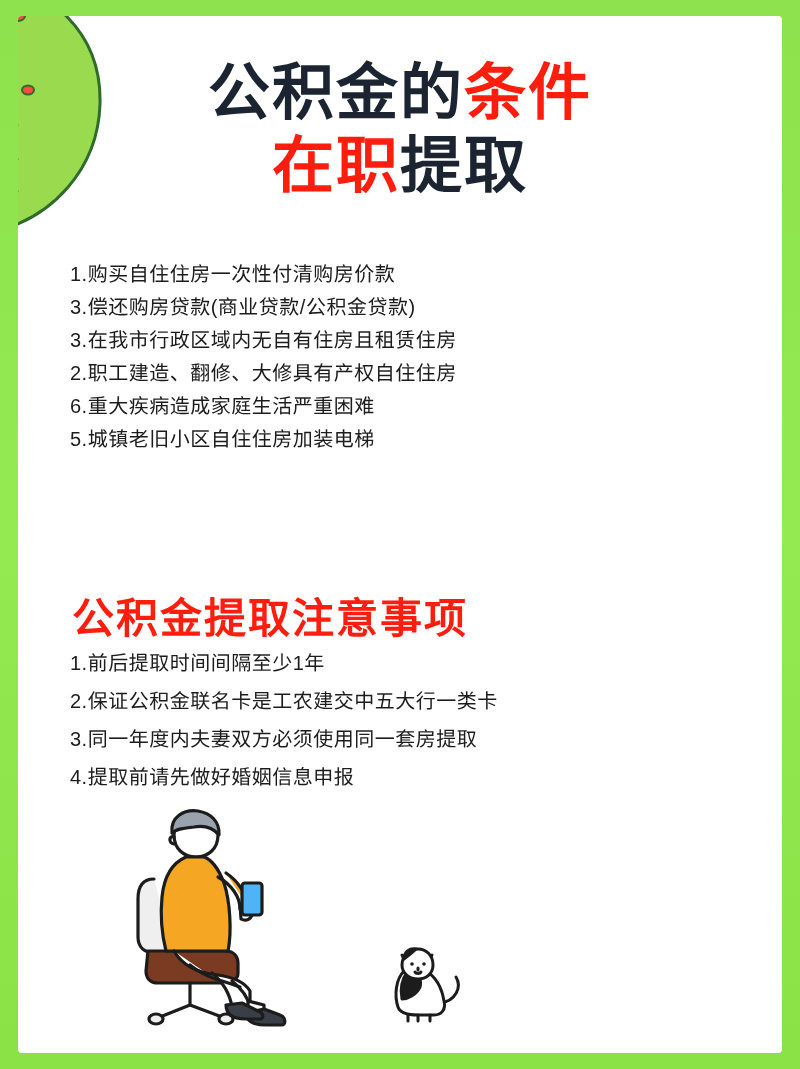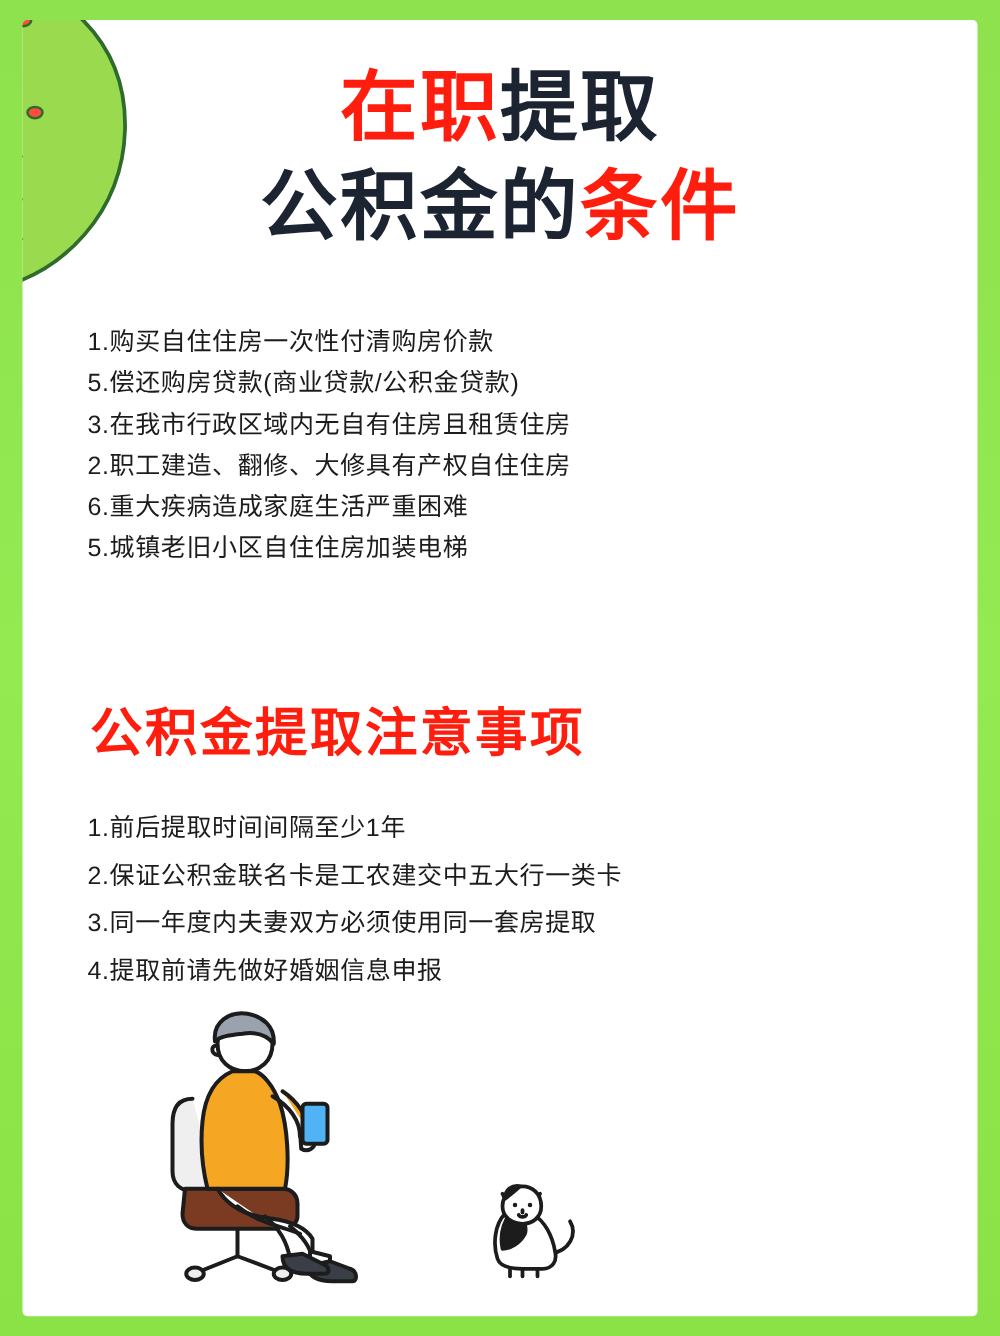--- a/index.html
+++ b/index.html
@@ -73,21 +73,21 @@
     line-height: 1.0;
     margin-bottom: 13px;
     letter-spacing: 0.5px;
     white-space: nowrap;
   }
 
   
   .section-heading {
     position: absolute;
     left: 54px;
-    top: 536px;
+    top: 568px;
     font-size: 42px;
     font-weight: bold;
     color: #ff1d0d;
     letter-spacing: 2px;
     white-space: nowrap;
     font-family: Liberation Mono, monospace;
   }
 
   
   .list-two {
@@ -134,31 +134,31 @@
         <path d="M20,188 L36,198"></path>
       </g>
       <g fill="#ff4d3d" stroke="#2f6b2c" stroke-width="2">
         <ellipse cx="36" cy="22" rx="7" ry="5"></ellipse>
         <ellipse cx="18" cy="60" rx="7" ry="5"></ellipse>
         <ellipse cx="46" cy="96" rx="6" ry="4.5"></ellipse>
       </g>
     </svg>
 
     <div class="title-block">
+      <div class="title-line title-line2">
+        <span class="t-dark">公积金的</span><span class="t-red">条件</span>
+      </div>
       <div class="title-line title-line1">
         <span class="t-red">在职</span><span class="t-dark">提取</span>
       </div>
-      <div class="title-line title-line2">
-        <span class="t-dark">公积金的</span><span class="t-red">条件</span>
-      </div>
     </div>
 
     <div class="list-one">
       <div class="list-item">1.购买自住住房一次性付清购房价款</div>
-      <div class="list-item">5.偿还购房贷款(商业贷款/公积金贷款)</div>
+      <div class="list-item">3.偿还购房贷款(商业贷款/公积金贷款)</div>
       <div class="list-item">3.在我市行政区域内无自有住房且租赁住房</div>
       <div class="list-item">2.职工建造、翻修、大修具有产权自住住房</div>
       <div class="list-item">6.重大疾病造成家庭生活严重困难</div>
       <div class="list-item">5.城镇老旧小区自住住房加装电梯</div>
     </div>
 
     <div class="section-heading">公积金提取注意事项</div>
 
     <div class="list-two">
       <div class="list-item">1.前后提取时间间隔至少1年</div>

